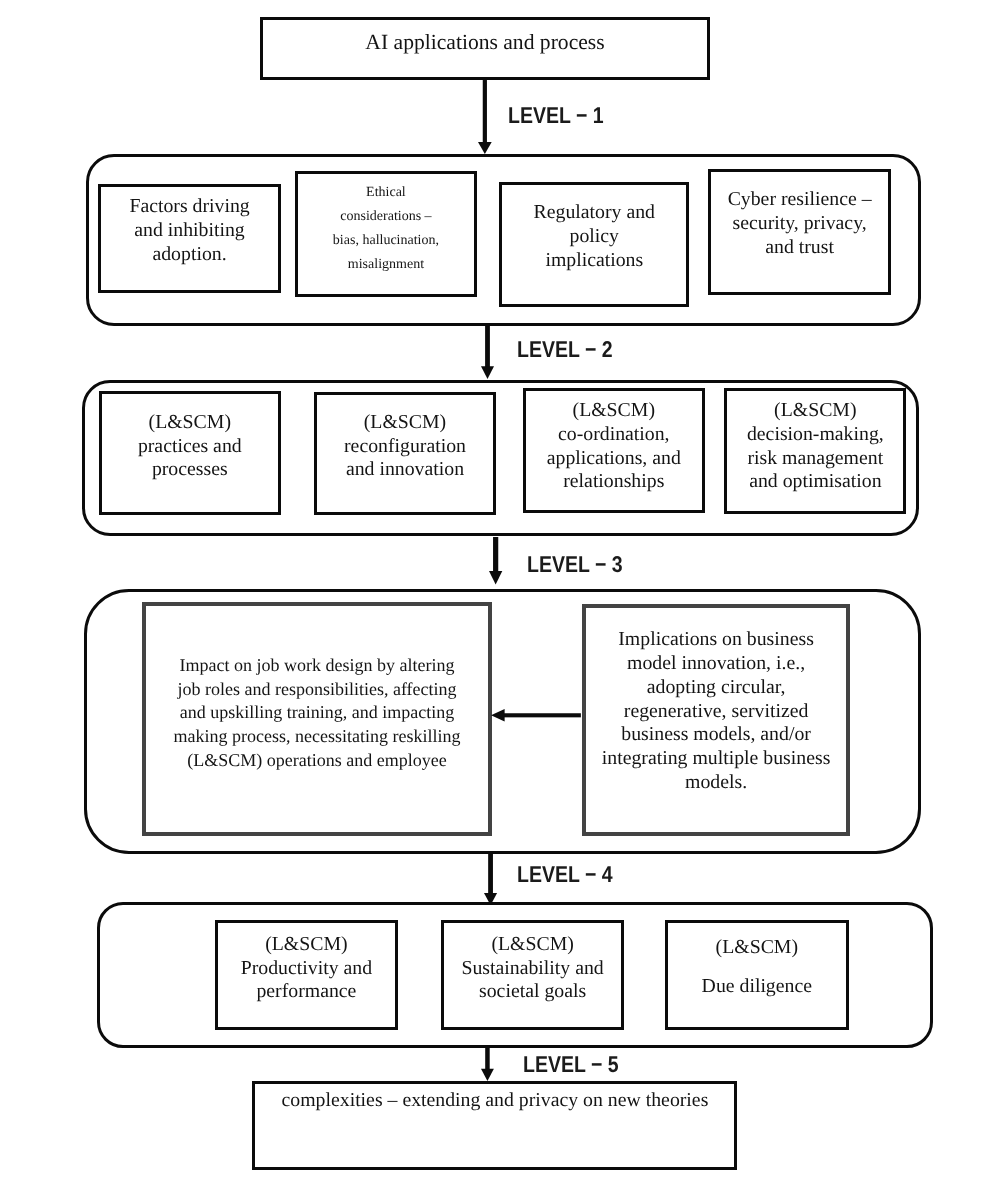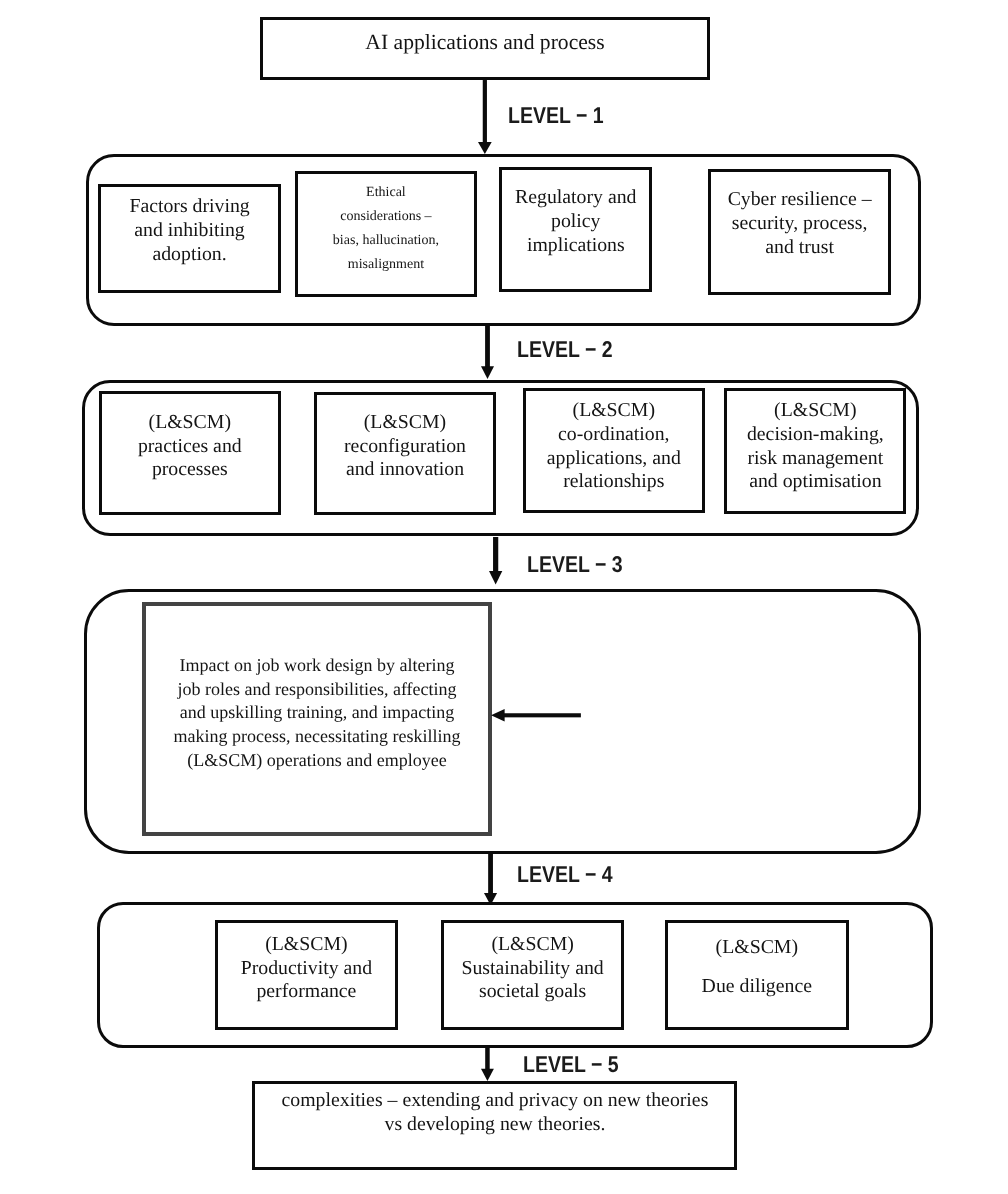--- a/index.html
+++ b/index.html
@@ -39,31 +39,31 @@
       </div>
     </div>
 <div class="sbox" style="left:294.6px;top:171.4px;width:182.7px;height:125.5px;border-width:3.2px;">
       <div class="txt" style="top:7px;font-size:14px;line-height:23.85px;">
         <div class="ln" style="height:23.85px">Ethical</div>
         <div class="ln" style="height:23.85px">considerations –</div>
         <div class="ln" style="height:23.85px">bias, hallucination,</div>
         <div class="ln" style="height:23.85px">misalignment</div>
       </div>
     </div>
-<div class="sbox" style="left:499.3px;top:167px;width:153px;height:125.3px;border-width:3.2px;">
+<div class="sbox" style="left:499.3px;top:182px;width:190px;height:125.3px;border-width:3.2px;">
       <div class="txt" style="top:16.3px;font-size:19.8px;line-height:23.85px;">
         <div class="ln" style="height:23.85px">Regulatory and</div>
         <div class="ln" style="height:23.85px">policy</div>
         <div class="ln" style="height:23.85px">implications</div>
       </div>
     </div>
 <div class="sbox" style="left:708.1px;top:169.2px;width:183px;height:125.4px;border-width:3.2px;">
       <div class="txt" style="top:16.3px;font-size:19.8px;line-height:23.85px;">
         <div class="ln" style="height:23.85px">Cyber resilience –</div>
-        <div class="ln" style="height:23.85px">security, process,</div>
+        <div class="ln" style="height:23.85px">security, privacy,</div>
         <div class="ln" style="height:23.85px">and trust</div>
       </div>
     </div>
 <svg class="arrow" style="left:480.1px;top:326px;" width="15" height="55.1" viewBox="0 0 15 55.1">
       <rect x="5.1" y="0" width="4.8" height="42.4" fill="#0b0b0b"></rect>
       <polygon points="1,40.2 14,40.2 7.5,53.1" fill="#0b0b0b"></polygon>
     </svg>
 <div class="lvl" style="left:517.1px;top:338.18px;">LEVEL − 2</div>
 <div class="rrect" style="left:82px;top:379.9px;width:836.5px;height:156.1px;border-width:3.4px;border-radius:28px;"></div>
 <div class="sbox" style="left:98.6px;top:390.8px;width:182.4px;height:124.6px;border-width:3.2px;">
@@ -104,20 +104,31 @@
 <div class="rrect" style="left:84.3px;top:589.3px;width:836.4px;height:265.2px;border-width:3.4px;border-radius:45px;"></div>
 <div class="gbox" style="left:142.1px;top:602px;width:349.8px;height:234.1px;">
       <div class="txt" style="top:47.7px;font-size:18px;line-height:23.85px;">
         <div class="ln" style="height:23.85px">Impact on job work design by altering</div>
         <div class="ln" style="height:23.85px">job roles and responsibilities, affecting</div>
         <div class="ln" style="height:23.85px">and upskilling training, and impacting</div>
         <div class="ln" style="height:23.85px">making process, necessitating reskilling</div>
         <div class="ln" style="height:23.85px">(L&amp;SCM) operations and employee</div>
       </div>
     </div>
+<div class="gbox" style="left:581.8px;top:603.6px;width:268.6px;height:232.5px;">
+      <div class="txt" style="top:20.4px;font-size:19.8px;line-height:23.85px;">
+        <div class="ln" style="height:23.85px">Implications on business</div>
+        <div class="ln" style="height:23.85px">model innovation, i.e.,</div>
+        <div class="ln" style="height:23.85px">adopting circular,</div>
+        <div class="ln" style="height:23.85px">regenerative, servitized</div>
+        <div class="ln" style="height:23.85px">business models, and/or</div>
+        <div class="ln" style="height:23.85px">integrating multiple business</div>
+        <div class="ln" style="height:23.85px">models.</div>
+      </div>
+    </div>
 <svg class="arrow" style="left:490.1px;top:707.9px;" width="90.9" height="14.6" viewBox="0 0 90.9 14.6">
       <rect x="12.6" y="5.25" width="78.3" height="4.1" fill="#0b0b0b"></rect>
       <polygon points="1,7.3 14.6,1 14.6,13.6" fill="#0b0b0b"></polygon>
     </svg>
 <svg class="arrow" style="left:482.65px;top:853px;" width="15.1" height="54.3" viewBox="0 0 15.1 54.3">
       <rect x="5.15" y="0" width="4.8" height="42.2" fill="#0b0b0b"></rect>
       <polygon points="1,40 14.1,40 7.55,52.3" fill="#0b0b0b"></polygon>
     </svg>
 <div class="lvl" style="left:517.1px;top:863.48px;">LEVEL − 4</div>
 <div class="rrect" style="left:96.7px;top:902.3px;width:836.5px;height:145.7px;border-width:3.4px;border-radius:26px;"></div>
@@ -143,16 +154,15 @@
       </div>
     </div>
 <svg class="arrow" style="left:479.85px;top:1045px;" width="14.9" height="37.9" viewBox="0 0 14.9 37.9">
       <rect x="5.2" y="0" width="4.5" height="25.9" fill="#0b0b0b"></rect>
       <polygon points="1,23.7 13.9,23.7 7.45,35.9" fill="#0b0b0b"></polygon>
     </svg>
 <div class="lvl" style="left:523.4px;top:1052.68px;">LEVEL − 5</div>
 <div class="sbox" style="left:252.4px;top:1080.7px;width:485.1px;height:89.2px;border-width:3.4px;">
       <div class="txt" style="top:5.3px;font-size:19.8px;line-height:23.85px;">
         <div class="ln" style="height:23.85px">complexities – extending and privacy on new theories</div>
-        <div class="ln" style="height:23.85px">vs developing new theories.</div>
       </div>
     </div>
 </div>
 
 </body></html>

